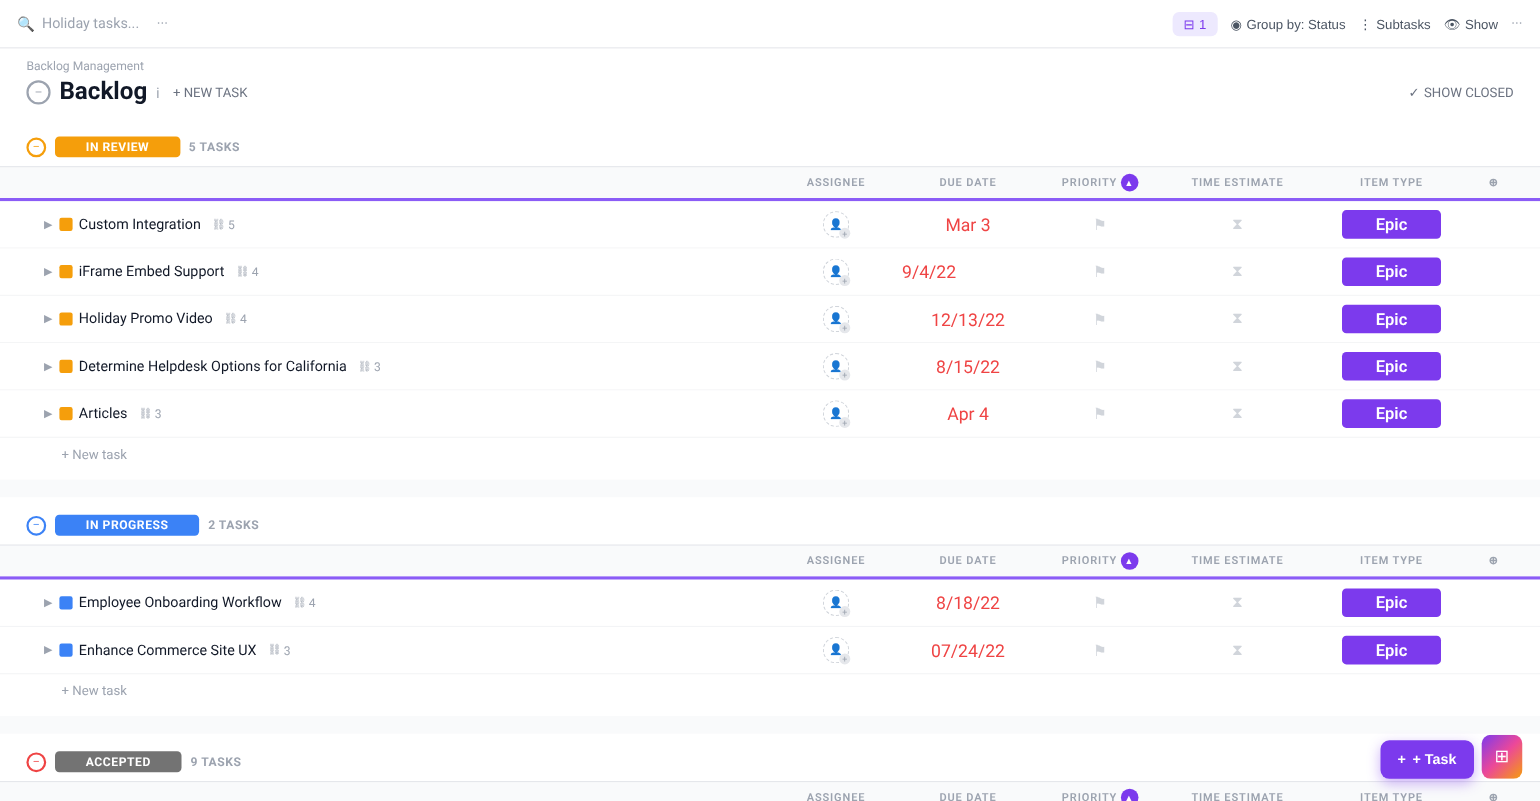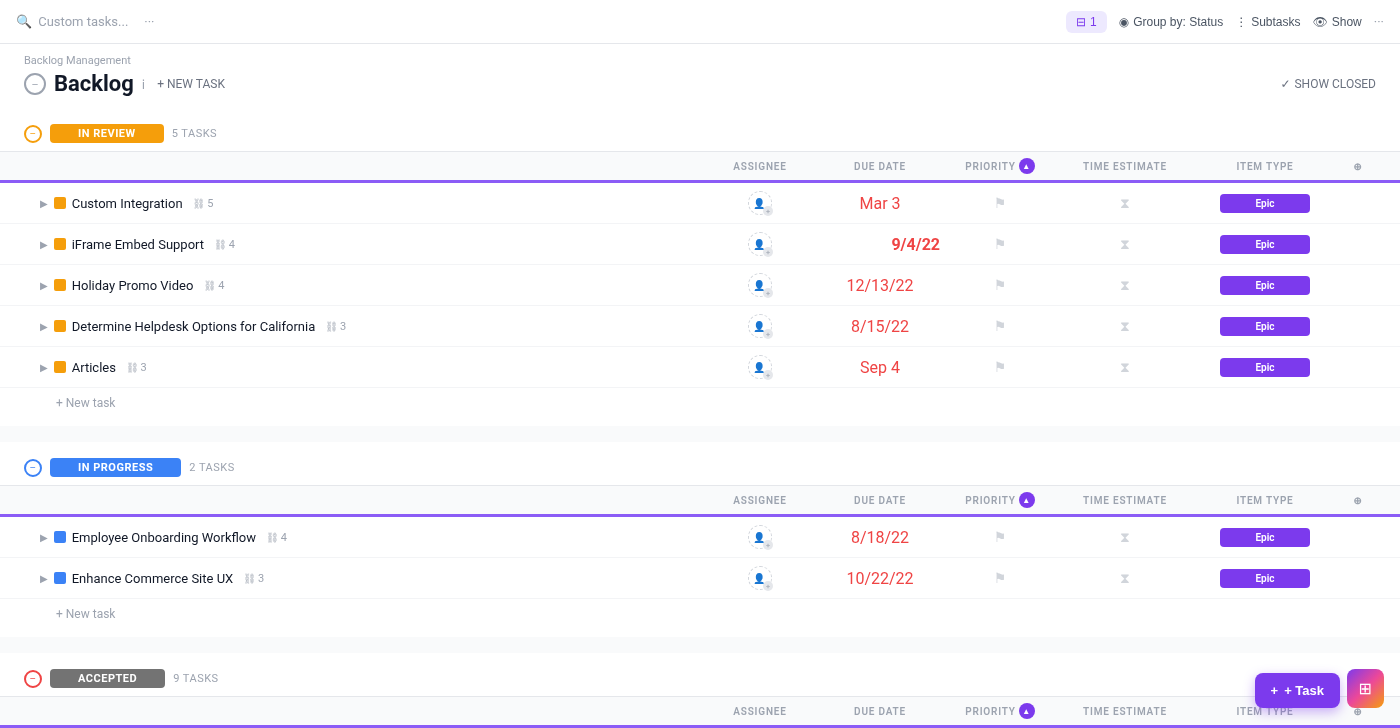--- a/index.html
+++ b/index.html
@@ -29,21 +29,21 @@
     .group-section { margin: 8px 0; }
     .group-header { display: flex; align-items: center; gap: 8px; padding: 8px 24px; }
     .collapse-btn { width: 18px; height: 18px; border-radius: 50%; border: 2px solid; display: flex; align-items: center; justify-content: center; font-size: 10px; cursor: pointer; background: none; flex-shrink: 0; }
     .collapse-btn.orange { border-color: #f59e0b; color: #f59e0b; }
     .collapse-btn.blue { border-color: #3b82f6; color: #3b82f6; }
     .collapse-btn.red { border-color: #ef4444; color: #ef4444; }
     .status-badge { padding: 3px 28px; border-radius: 4px; font-size: 11px; font-weight: 700; color: #fff; letter-spacing: 0.5px; }
     .status-badge.in-review { background: #f59e0b; }
     .status-badge.in-progress { background: #3b82f6; }
     .status-badge.accepted { background: #737373; }
-    .task-count { color: #9ca3af; font-size: 11px; font-weight: 400; letter-spacing: 0.5px; }
+    .task-count { color: #9ca3af; font-size: 11px; font-weight: 700; letter-spacing: 0.5px; }
 
     
     .col-headers { display: grid; grid-template-columns: 1fr 120px 120px 120px 130px 150px 36px; padding: 6px 24px 6px 40px; background: #f9fafb; border-top: 1px solid #e5e7eb; border-bottom: 3px solid #8b5cf6; }
     .col-header { font-size: 10px; font-weight: 600; color: #9ca3af; letter-spacing: 0.8px; text-transform: uppercase; display: flex; align-items: center; gap: 3px; }
     .col-header.right { justify-content: center; }
     .priority-icon { width: 16px; height: 16px; border-radius: 50%; background: #7c3aed; display: flex; align-items: center; justify-content: center; }
     .priority-icon::after { content: '▲'; color: #fff; font-size: 8px; }
 
     
     .task-row { display: grid; grid-template-columns: 1fr 120px 120px 120px 130px 150px 36px; padding: 8px 24px 8px 40px; border-bottom: 1px solid #f3f4f6; align-items: center; background: #fff; }
@@ -62,41 +62,41 @@
     .due-date-cell { display: flex; align-items: center; justify-content: center; font-size: 16px; }
     .due-date-cell.overdue { color: #ef4444; }
 
     .priority-cell { display: flex; align-items: center; justify-content: center; }
     .flag-icon { color: #d1d5db; font-size: 14px; }
 
     .time-cell { display: flex; align-items: center; justify-content: center; color: #d1d5db; }
     .hourglass { font-size: 14px; }
 
     .item-type-cell { display: flex; align-items: center; justify-content: center; }
-    .epic-badge { background: #7c3aed; color: #fff; font-size: 10px; font-weight: 600; padding: 4px 20px; border-radius: 4px; min-width: 90px; text-align: center; }
+    .epic-badge { background: #7c3aed; color: #fff; font-size: 15px; font-weight: 600; padding: 4px 20px; border-radius: 4px; min-width: 90px; text-align: center; }
 
     .add-col-btn { display: flex; align-items: center; justify-content: center; color: #9ca3af; cursor: pointer; font-size: 16px; }
 
     
     .new-task-row { padding: 8px 24px 8px 56px; color: #9ca3af; font-size: 12px; cursor: pointer; }
 
     
     .floating-task-btn { position: fixed; bottom: 20px; right: 60px; background: #7c3aed; color: #fff; border: none; border-radius: 8px; padding: 10px 16px; font-size: 13px; font-weight: 600; cursor: pointer; display: flex; align-items: center; gap: 6px; box-shadow: 0 4px 12px rgba(124,58,237,0.4); z-index: 100; }
     .floating-apps-btn { position: fixed; bottom: 20px; right: 16px; background: linear-gradient(135deg, #7c3aed, #ec4899, #f59e0b); color: #fff; border: none; border-radius: 8px; padding: 10px 12px; font-size: 16px; cursor: pointer; z-index: 100; }
 
     .section-divider { height: 16px; background: #f9fafb; }
   </style>
 </head>
 <body>
 
 <div class="topbar">
   <div class="topbar-left">
     <div class="search-box">
       <span>🔍</span>
-      <span style="color:#9ca3af">Custom tasks...</span>
+      <span style="color:#9ca3af">Holiday tasks...</span>
     </div>
     <span style="color:#9ca3af;cursor:pointer;margin-left:8px">···</span>
   </div>
   <div class="topbar-right">
     <button class="filter-btn">
       <span>⊟</span>
       <span>1</span>
     </button>
     <button class="group-btn">
       <span>◉</span>
@@ -189,21 +189,21 @@
             <span style="font-size:10px">⛓</span>
             4
           </span>
         </div>
         <div class="assignee-cell">
           <div class="avatar-placeholder">
             <span>👤</span>
             <span class="avatar-add">+</span>
           </div>
         </div>
-        <div class="due-date-cell overdue" style="justify-content:flex-end;display:flex;align-items:center;font-weight:bold;">
+        <div class="due-date-cell overdue" style="justify-content:flex-start;display:flex;align-items:center;">
           <span class="due-date-cell overdue">9/4/22</span>
         </div>
         <div class="priority-cell">
           <span class="flag-icon">⚑</span>
         </div>
         <div class="time-cell">
           <span class="hourglass">⧗</span>
         </div>
         <div class="item-type-cell">
           <span class="epic-badge">Epic</span>
@@ -283,21 +283,21 @@
             3
           </span>
         </div>
         <div class="assignee-cell">
           <div class="avatar-placeholder">
             <span>👤</span>
             <span class="avatar-add">+</span>
           </div>
         </div>
         <div class="due-date-cell overdue" style="justify-content:center;display:flex;align-items:center;">
-          <span class="due-date-cell overdue">Sep 4</span>
+          <span class="due-date-cell overdue">Apr 4</span>
         </div>
         <div class="priority-cell">
           <span class="flag-icon">⚑</span>
         </div>
         <div class="time-cell">
           <span class="hourglass">⧗</span>
         </div>
         <div class="item-type-cell">
           <span class="epic-badge">Epic</span>
         </div>
@@ -367,21 +367,21 @@
             3
           </span>
         </div>
         <div class="assignee-cell">
           <div class="avatar-placeholder">
             <span>👤</span>
             <span class="avatar-add">+</span>
           </div>
         </div>
         <div class="due-date-cell overdue" style="justify-content:center;display:flex;align-items:center;">
-          <span class="due-date-cell overdue">10/22/22</span>
+          <span class="due-date-cell overdue">07/24/22</span>
         </div>
         <div class="priority-cell">
           <span class="flag-icon">⚑</span>
         </div>
         <div class="time-cell">
           <span class="hourglass">⧗</span>
         </div>
         <div class="item-type-cell">
           <span class="epic-badge">Epic</span>
         </div>

